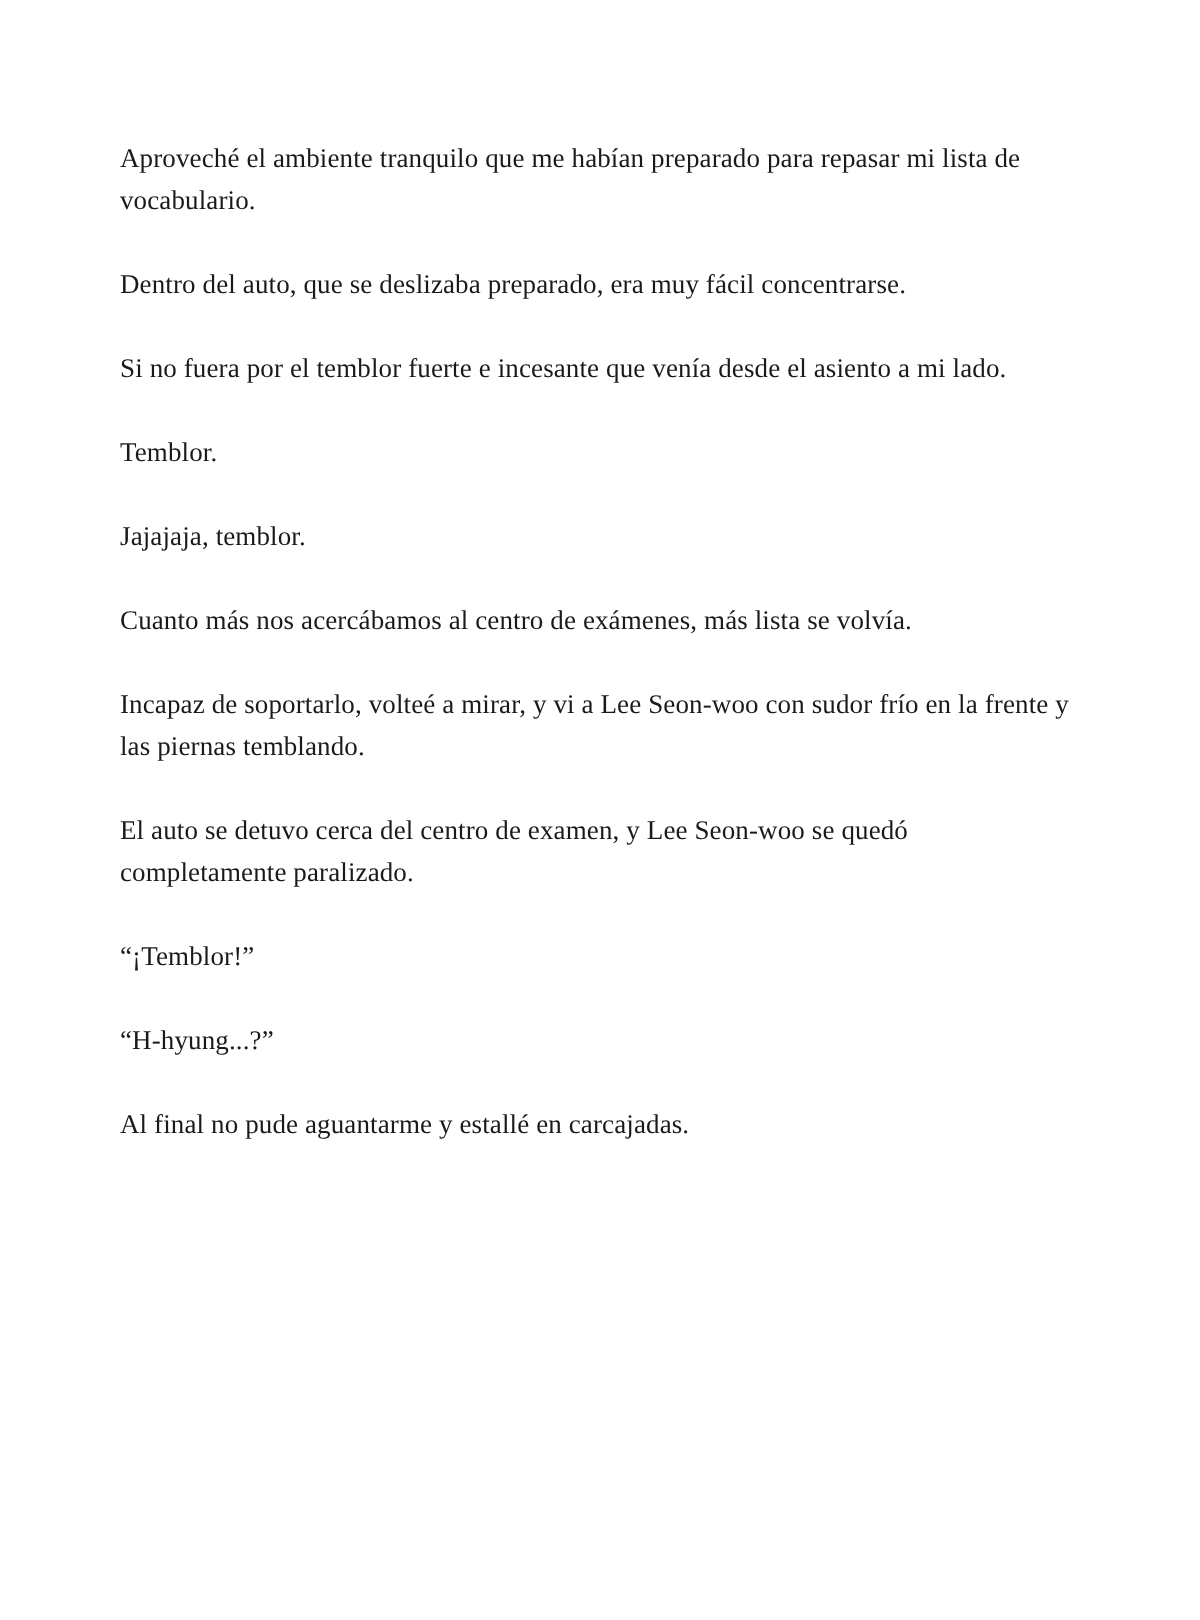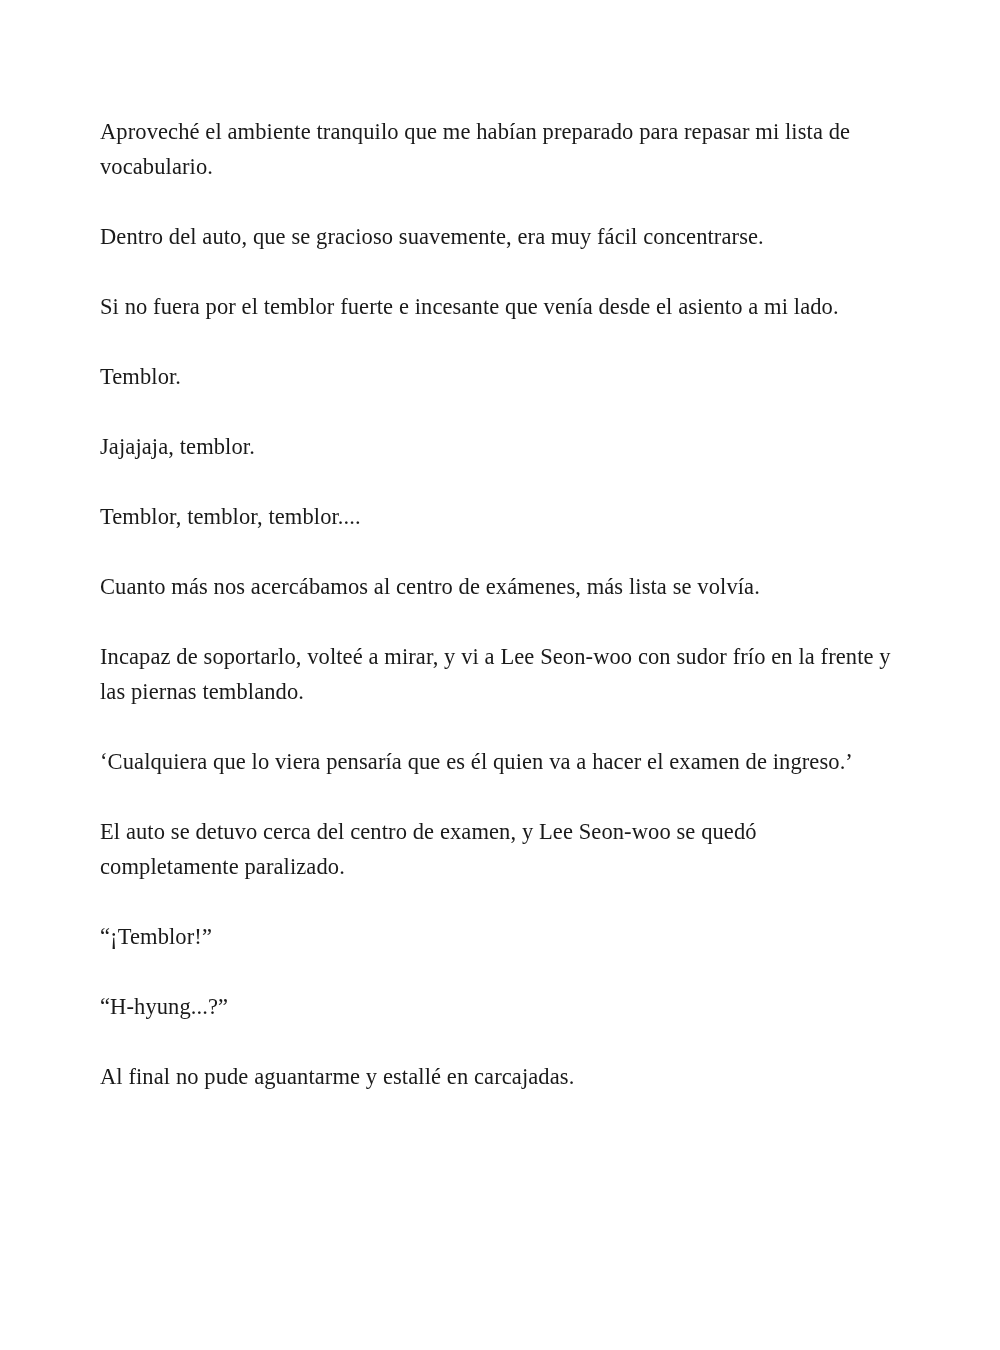--- a/index.html
+++ b/index.html
@@ -19,25 +19,23 @@
     color: #1a1a1a;
     letter-spacing: 0.1px;
     max-width: 800px;
   }
 </style>
 </head>
 <body>
 
 <div class="page">
   <p class="para">Aproveché el ambiente tranquilo que me habían preparado para repasar mi lista de vocabulario.</p>
-  <p class="para">Dentro del auto, que se gracioso suavemente, era muy fácil concentrarse.</p>
+  <p class="para">Dentro del auto, que se deslizaba preparado, era muy fácil concentrarse.</p>
   <p class="para">Si no fuera por el temblor fuerte e incesante que venía desde el asiento a mi lado.</p>
   <p class="para">Temblor.</p>
   <p class="para">Jajajaja, temblor.</p>
-  <p class="para">Temblor, temblor, temblor....</p>
   <p class="para">Cuanto más nos acercábamos al centro de exámenes, más lista se volvía.</p>
   <p class="para">Incapaz de soportarlo, volteé a mirar, y vi a Lee Seon-woo con sudor frío en la frente y las piernas temblando.</p>
-  <p class="para">‘Cualquiera que lo viera pensaría que es él quien va a hacer el examen de ingreso.’</p>
   <p class="para">El auto se detuvo cerca del centro de examen, y Lee Seon-woo se quedó completamente paralizado.</p>
   <p class="para">“¡Temblor!”</p>
   <p class="para">“H-hyung...?”</p>
   <p class="para">Al final no pude aguantarme y estallé en carcajadas.</p>
 </div>
 
 </body></html>

